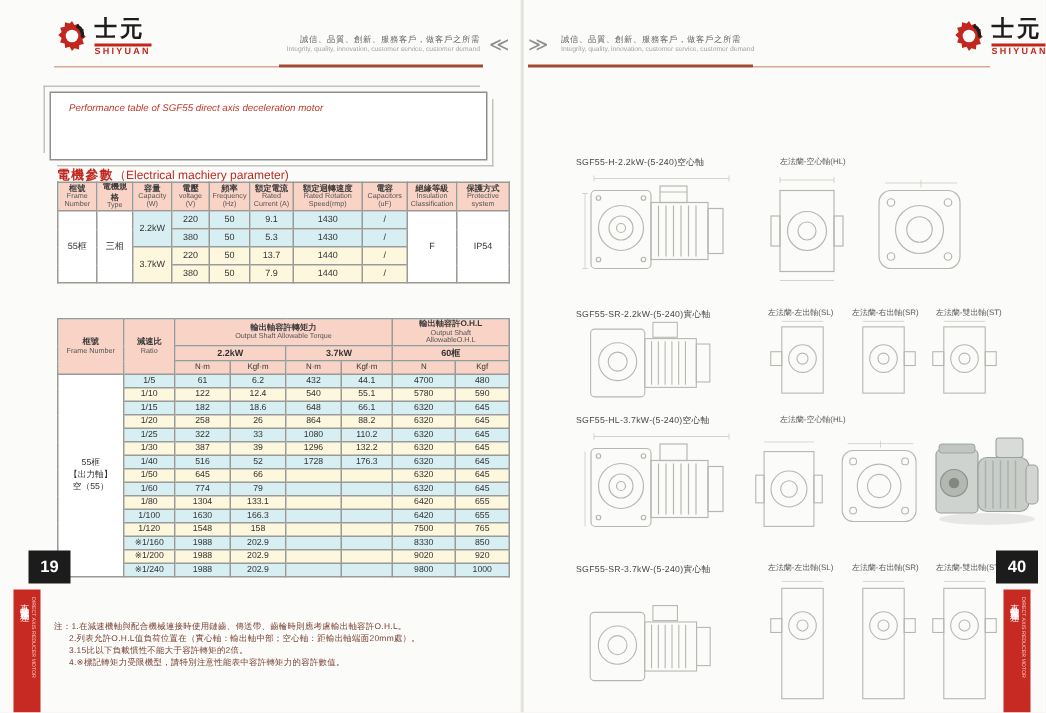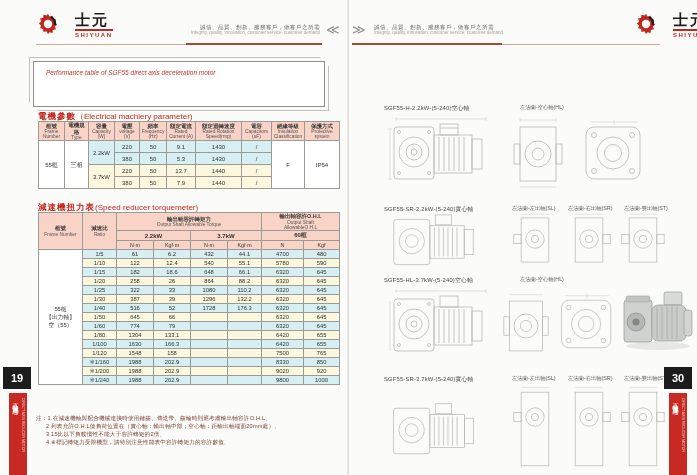--- a/index.html
+++ b/index.html
@@ -2,21 +2,21 @@
 <html><head>
 <meta charset="utf-8">
 <style>
   * { margin:0; padding:0; box-sizing:border-box; }
   body { font-family:"Liberation Sans","DejaVu Sans",sans-serif; background:#e9e7e3; }
   .sheet { position:relative; width:697px; height:475px; background:#fbfbf9; overflow:hidden; }
   .fold { position:absolute; left:347px; top:0; width:2px; height:475px;
           background:linear-gradient(90deg,#eceae6,#dddad4); }
 
   
-  .logo { position:absolute; top:12px; display:flex; align-items:flex-start;gap:12px; }
+  .logo { position:absolute; top:12px; display:flex; align-items:flex-start; }
   .logo-txt { margin-left:3px; }
   .logo-cn { font-size:15px; font-weight:bold; color:#1d1d1d; letter-spacing:2px; line-height:16px;}
   .logo-rule { height:2px; background:#c2271f; margin:1px 0 1px; }
   .logo-en { font-size:6px; font-weight:bold; color:#c2271f; letter-spacing:1.5px; }
   .tagline { position:absolute; top:24px; line-height:6px; }
   .tag-cn { font-size:5.5px; color:#666; letter-spacing:.5px;}
   .tag-en { font-size:4.5px; color:#a9a29c; transform-origin:left top;}
   .chev { position:absolute; top:22px; font-size:13px; color:#8d8d8d; letter-spacing:-2px;}
   .hrule { position:absolute; height:1px; }
   .hrule.dark { height:2px; }
@@ -196,23 +196,20 @@
             <td>380</td>
             <td>50</td>
             <td>7.9</td>
             <td>1440</td>
             <td>/</td>
           </tr>
         </tbody>
       </table>
     </div>
 
-  <div class="sec" style="left:38px; top:202px;">
-    <b>減速機扭力表</b><span>(Speed reducer torquemeter)</span>
-  </div>
   <div id="torq-wrap" style="top:212px;">
       <table>
         <colgroup>
           <col style="width: 44px;">
           <col style="width: 34px;">
           <col style="width: 37px;">
           <col style="width: 37px;">
           <col style="width: 37px;">
           <col style="width: 34px;">
           <col style="width: 42px;">
@@ -397,21 +394,21 @@
       </table>
     </div>
 
   <div class="notes">
     <div>注：1.在減速機軸與配合機械連接時使用鏈齒、傳送帶、齒輪時則應考慮輸出軸容許O.H.L。</div>
     <div>2.列表允許O.H.L值負荷位置在（實心軸：輸出軸中部；空心軸：距輸出軸端面20mm處）。</div>
     <div>3.15比以下負載慣性不能大于容許轉矩的2倍。</div>
     <div>4.※標記轉矩力受限機型，請特別注意性能表中容許轉矩力的容許數值。</div>
   </div>
 
-  <div class="badge" style="left:3px; top:367px;">
+  <div class="badge" style="left:19px; top:367px;">
     <span>19</span>
   </div>
   <div class="sidebar" style="left:9px; top:393px;">
     <span class="v-cn">直交軸減速馬達</span>
     <span class="v-en">DIRECT AXIS REDUCER MOTOR</span>
   </div>
 
   <div class="chev" style="left:352px;">≫</div>
   <div class="tagline" style="left:374px; width:135px; text-align:left;">
     <div class="tag-cn">誠信、品質、創新、服務客戶，做客戶之所需</div>
@@ -652,19 +649,19 @@
       <rect class="ln" x="10" y="8" width="30" height="80"></rect>
       <rect class="ln" x="2" y="30" width="8" height="10"></rect>
         <rect class="ln" x="40" y="30" width="8" height="10"></rect>
       <circle class="ln" cx="25" cy="35" r="10"></circle>
         <circle class="ln" cx="25" cy="35" r="4"></circle>
       <line class="dim" x1="10" y1="3" x2="40" y2="3"></line>
     </svg>
   </div>
 
   <div class="badge" style="left:664px; top:367px;">
-    <span>30</span>
+    <span>40</span>
   </div>
   <div class="sidebar" style="left:669px; top:393px;">
     <span class="v-cn">直交軸減速馬達</span>
     <span class="v-en">DIRECT AXIS REDUCER MOTOR</span>
   </div>
 </div>
 
 </body></html>

